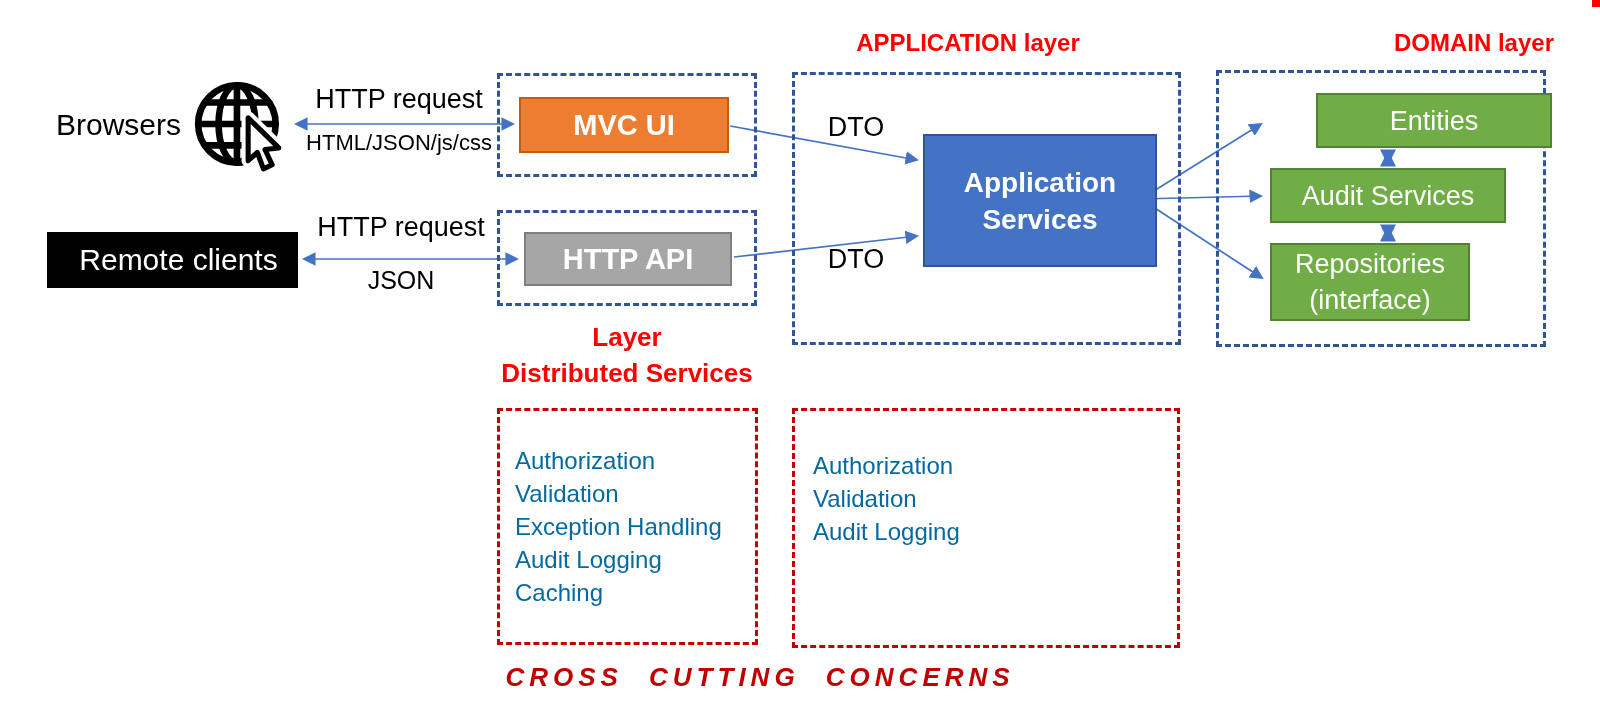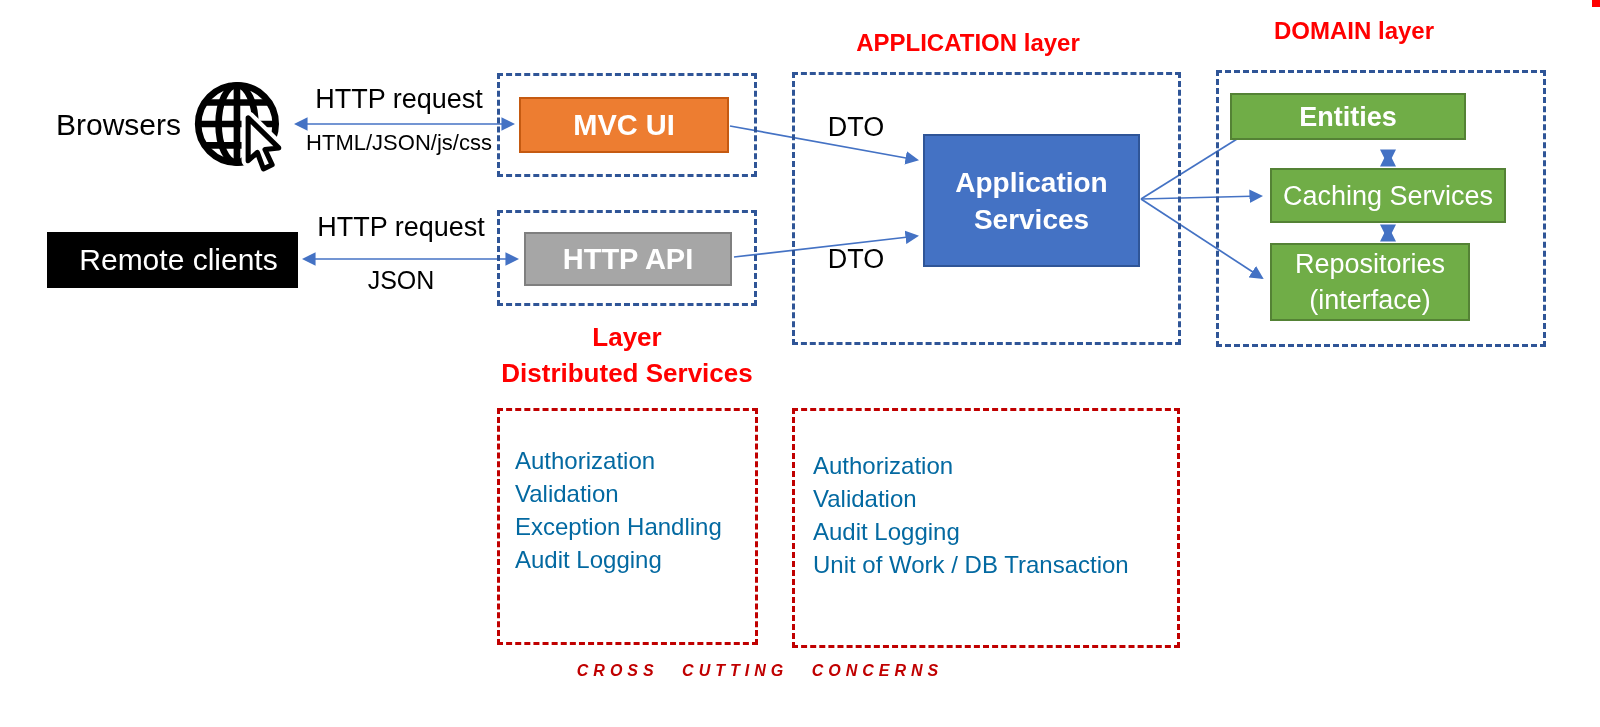--- a/index.html
+++ b/index.html
@@ -28,21 +28,21 @@
   .node-green{background:#70AD47;border:2px solid #548235;color:#fff;font-size:27px;line-height:36px;}
   .node-black{background:#000000;color:#fff;font-size:30px;padding-left:12px;}
   .conn-label{position:absolute;color:#000;white-space:nowrap;text-align:center;}
   .gray-list{
     position:absolute;color:#0369a1;font-size:24px;line-height:33px;white-space:nowrap;
   }
   .red-2line{
     position:absolute;color:#FF0000;font-weight:bold;font-size:26px;line-height:36px;text-align:center;
   }
   .cross-cutting{
-    position:absolute;color:#C00000;font-style:italic;font-weight:bold;font-size:16px;
+    position:absolute;color:#C00000;font-style:italic;font-weight:bold;font-size:26px;
     letter-spacing:5px;word-spacing:14px;text-align:center;white-space:nowrap;
   }
   svg.overlay{position:absolute;left:0;top:0;pointer-events:none;}
 </style>
 </head>
 <body>
 
 <div id="canvas">
 
   <svg class="overlay" width="1600" height="727" viewBox="0 0 1600 727">
@@ -58,21 +58,21 @@
       <line x1="734" y1="257" x2="917" y2="236" marker-end="url(#arw)"></line>
       <line x1="1141" y1="199" x2="1261" y2="124" marker-end="url(#arw)"></line>
       <line x1="1141" y1="199" x2="1261" y2="196" marker-end="url(#arw)"></line>
       <line x1="1141" y1="199" x2="1262" y2="278" marker-end="url(#arw)"></line>
       <line x1="1388" y1="153" x2="1388" y2="163" stroke-width="2" marker-start="url(#arw)" marker-end="url(#arw)"></line>
       <line x1="1388" y1="228" x2="1388" y2="238" stroke-width="2" marker-start="url(#arw)" marker-end="url(#arw)"></line>
     </g>
   </svg>
 
   <div class="layer-title" style="left:768px;top:29px;width:400px;">APPLICATION layer</div>
-  <div class="layer-title" style="left:1154px;top:17px;width:400px;">DOMAIN layer</div>
+  <div class="layer-title" style="left:1154px;top:29px;width:400px;text-align:right;">DOMAIN layer</div>
 
   <div class="dashed-blue" style="left:497px;top:73px;width:260px;height:104px;"></div>
   <div class="dashed-blue" style="left:497px;top:210px;width:260px;height:96px;"></div>
   <div class="dashed-blue" style="left:792px;top:72px;width:389px;height:273px;"></div>
   <div class="dashed-blue" style="left:1216px;top:70px;width:330px;height:277px;"></div>
 
   <div class="conn-label" style="left:56px;top:108px;font-size:30px;">Browsers</div>
   <svg class="abs" style="left:189px;top:75px;" width="102" height="102" viewBox="0 0 100 100">
     <g fill="none" stroke="#000000" stroke-width="6.5">
       <circle cx="47" cy="48" r="38"></circle>
@@ -104,48 +104,48 @@
   </div>
 
   <div class="red-2line" style="left:497px;top:319px;width:260px;">
     <div>Layer</div>
     <div>Distributed Services</div>
   </div>
 
   <div class="conn-label" style="left:820px;top:112px;width:72px;font-size:27px;">DTO</div>
   <div class="conn-label" style="left:820px;top:244px;width:72px;font-size:27px;">DTO</div>
 
-  <div class="node node-blue" style="left:923px;top:134px;width:217px;height:133px;">
+  <div class="node node-blue" style="left:923px;top:134px;width:234px;height:133px;">
     <span>Application Services</span>
   </div>
 
-  <div class="node node-green" style="left:1230px;top:93px;width:236px;height:47px;font-weight:bold;">
+  <div class="node node-green" style="left:1316px;top:93px;width:236px;height:55px;">
     <span>Entities</span>
   </div>
   <div class="node node-green" style="left:1270px;top:168px;width:236px;height:55px;">
-    <span>Caching Services</span>
+    <span>Audit Services</span>
   </div>
   <div class="node node-green" style="left:1270px;top:243px;width:200px;height:78px;flex-direction:column;">
     <div>Repositories</div>
     <div>(interface)</div>
   </div>
 
   <div class="dashed-red" style="left:497px;top:408px;width:261px;height:237px;"></div>
   <div class="gray-list" style="left:515px;top:444px;">
     <div>Authorization</div>
     <div>Validation</div>
     <div>Exception Handling</div>
     <div>Audit Logging</div>
+    <div>Caching</div>
   </div>
 
   <div class="dashed-red" style="left:792px;top:408px;width:388px;height:240px;"></div>
   <div class="gray-list" style="left:813px;top:449px;">
     <div>Authorization</div>
     <div>Validation</div>
     <div>Audit Logging</div>
-    <div>Unit of Work / DB Transaction</div>
   </div>
 
   <div class="cross-cutting" style="left:400px;top:662px;width:720px;">CROSS CUTTING CONCERNS</div>
 
   <div class="abs" style="left:1592px;top:0;width:8px;height:7px;background:#FF0000;"></div>
 
 </div>
 
 </body></html>

